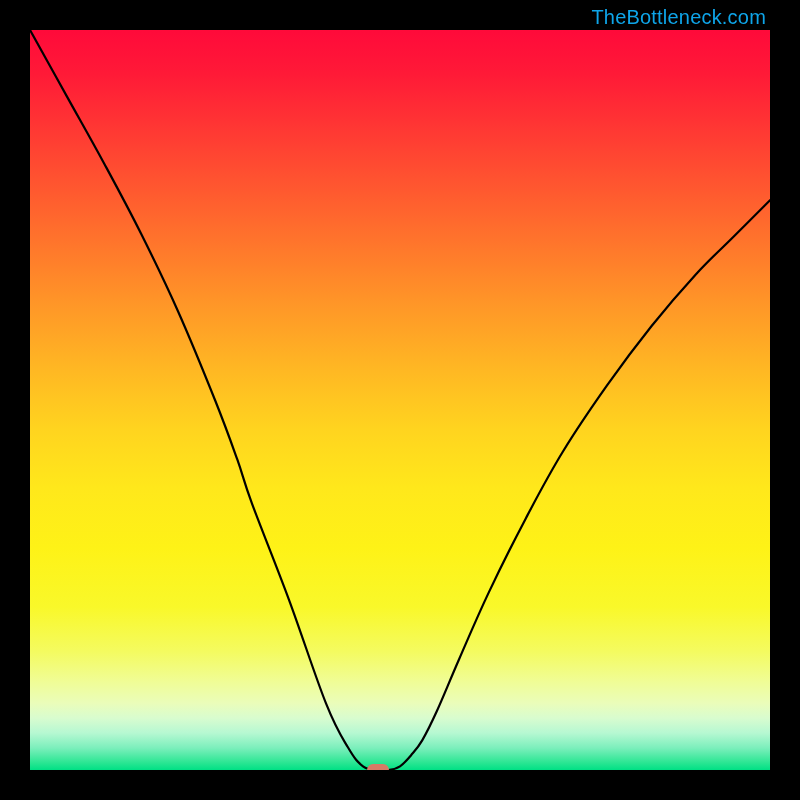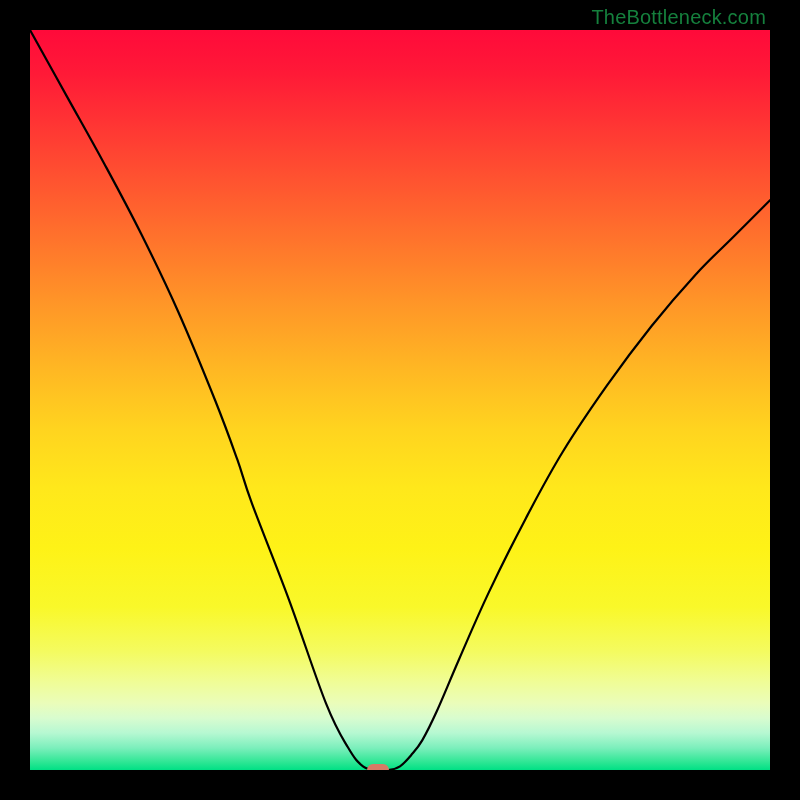--- a/index.html
+++ b/index.html
@@ -60,21 +60,21 @@
     width: 22px;
     height: 12px;
     border-radius: 6px;
     background: #d77b66;
     transform: translate(-50%, -50%);
   }
   .watermark {
     position: absolute;
     right: 34px;
     top: 6px;
-    color: #15803d;
+    color: #0ea5e9;
     font-size: 20px;
     font-weight: 500;
     letter-spacing: 0.2px;
     user-select: none;
   }
 </style>
 </head>
 <body>
 
 <div class="frame">

